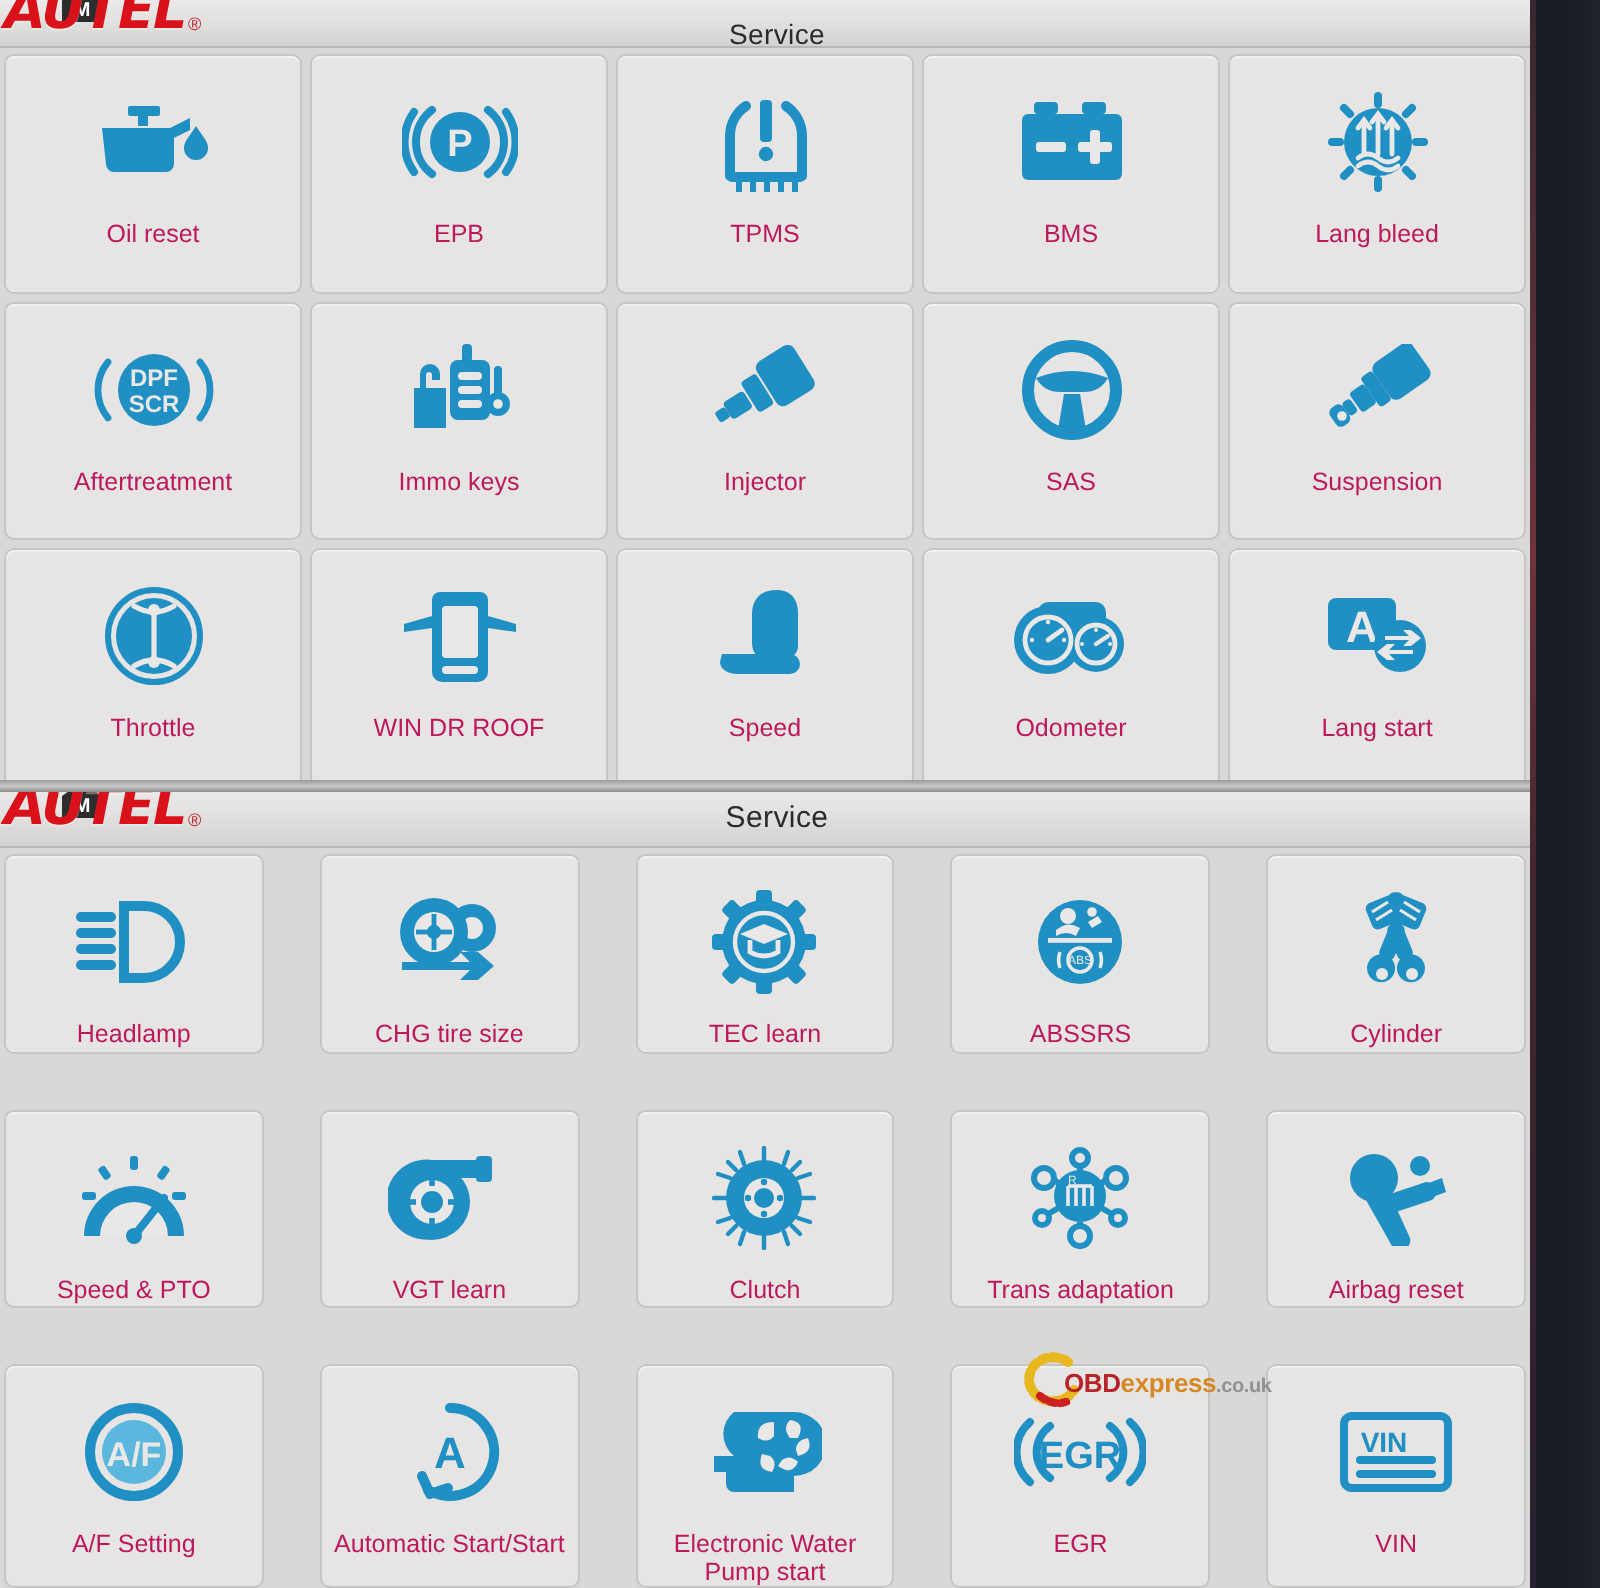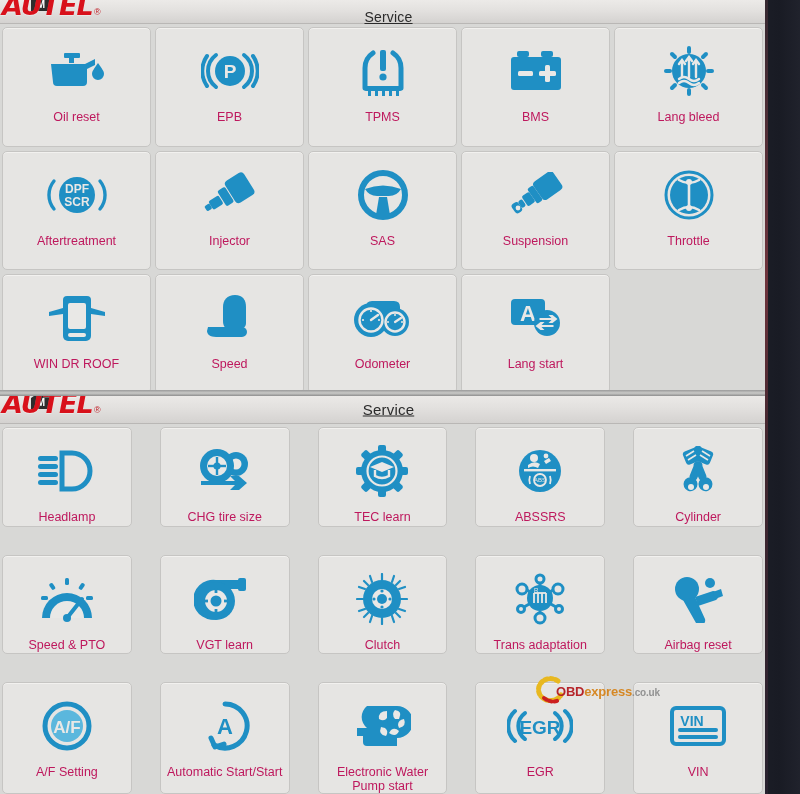--- a/index.html
+++ b/index.html
@@ -51,21 +51,20 @@
     border-bottom: 1px solid #b9b7b5;
   }
   #panel-top .topbar { height: 24px; }
   .title {
     position: absolute; left: 12px; right: 0; top: 50%;
     transform: translateY(-50%);
     text-align: center;
     font-size: 15px;
     color: #2b2b2b;
     letter-spacing: .2px;
-    text-decoration: underline;
   }
   #panel-top .title { font-size: 14px; top: 9px; transform: none; }
 
   .logo {
     position: absolute; left: 2px; bottom: -6px;
     width: 120px; height: 34px;
   }
   #panel-top .logo { bottom: -8px; }
   .logo-text {
     position: absolute; left: 0; bottom: 12px;
@@ -120,21 +119,21 @@
     margin-top: 8px;
     font-size: 12.5px;
     color: #be185d;
     text-align: center;
     line-height: 1.12;
     padding: 0 3px;
   }
 
   .watermark {
     position: absolute;
-    left: 556px; top: 684px;
+    left: 532px; top: 684px;
     z-index: 35;
     display: flex; align-items: center;
     pointer-events: none;
   }
   .wm-text {
     font-size: 13px;
     font-weight: bold;
     color: #b41a20;
     letter-spacing: -.2px;
     white-space: nowrap;
@@ -268,20 +267,41 @@
               <path d="M54 10 a22 22 0 0 1 0 28"></path>
             </g>
             <ellipse cx="31" cy="24" rx="18" ry="18" fill="#1f8fc4"></ellipse>
             <text x="31" y="22" font-size="12" font-weight="bold" fill="#e9e8e6" text-anchor="middle" font-family="Liberation Sans, sans-serif">DPF</text>
             <text x="31" y="35" font-size="12" font-weight="bold" fill="#e9e8e6" text-anchor="middle" font-family="Liberation Sans, sans-serif">SCR</text>
           </svg>
         </div>
         <div class="tile-label">Aftertreatment</div>
       </div>
 
+      <div class="tile">
+        <div class="tile-icon">
+          <svg width="58" height="50" viewBox="0 0 58 50">
+            <g fill="#1f8fc4">
+              <path d="M6 24 h16 v20 H6 z"></path>
+              <path d="M9 24 v-7 a5 5 0 0 1 10 0 v3 h-4 v-3 a1.6 1.6 0 0 0 -3 0 v7 z"></path>
+              <rect x="24" y="10" width="20" height="30" rx="4"></rect>
+              <rect x="30" y="2" width="5" height="9" rx="2"></rect>
+              <circle cx="48" cy="32" r="6"></circle>
+              <rect x="46" y="13" width="4" height="18" rx="2"></rect>
+            </g>
+            <g fill="#e9e8e6">
+              <rect x="28" y="16" width="12" height="4" rx="2"></rect>
+              <rect x="28" y="23" width="12" height="4" rx="2"></rect>
+              <rect x="28" y="30" width="12" height="4" rx="2"></rect>
+              <circle cx="48" cy="32" r="2.4"></circle>
+            </g>
+          </svg>
+        </div>
+        <div class="tile-label">Immo keys</div>
+      </div>
 
       <div class="tile">
         <div class="tile-icon">
           <svg width="60" height="46" viewBox="0 0 60 46">
             <g fill="#1f8fc4" transform="rotate(-32 30 23)">
               <rect x="8" y="17" width="12" height="10" rx="2"></rect>
               <rect x="21" y="13" width="9" height="18" rx="2"></rect>
               <rect x="31" y="9" width="22" height="26" rx="4"></rect>
               <rect x="2" y="19" width="6" height="6" rx="1.5"></rect>
             </g>

